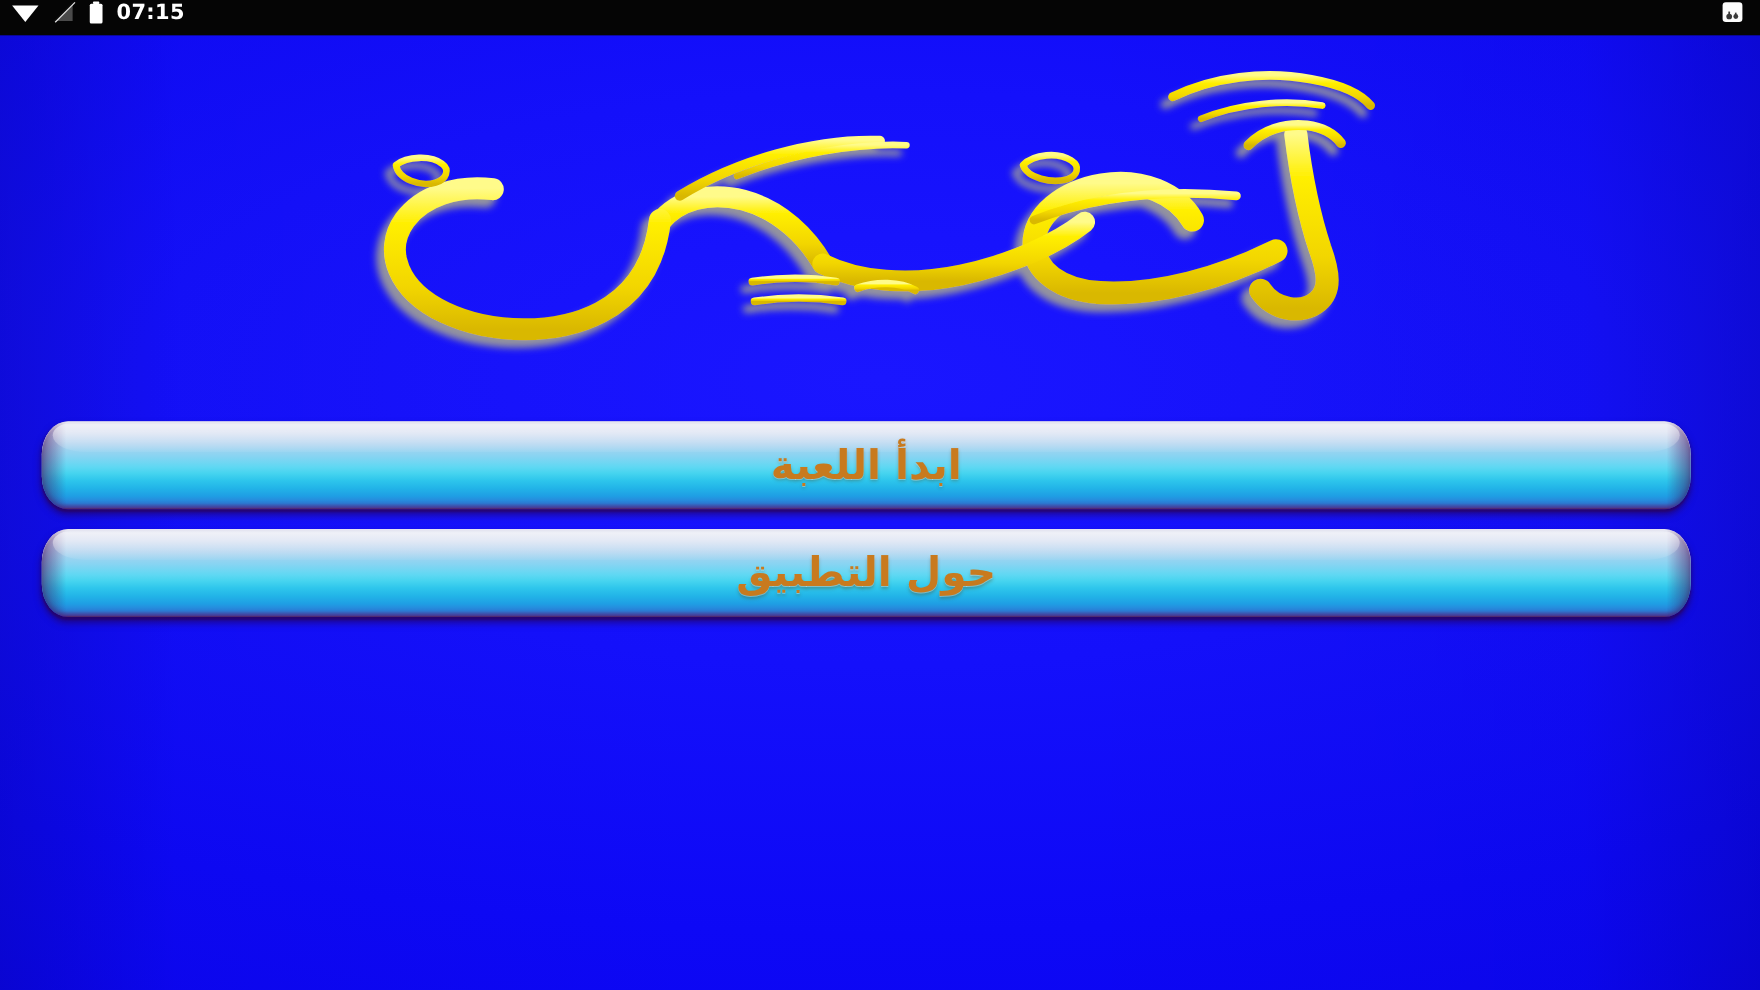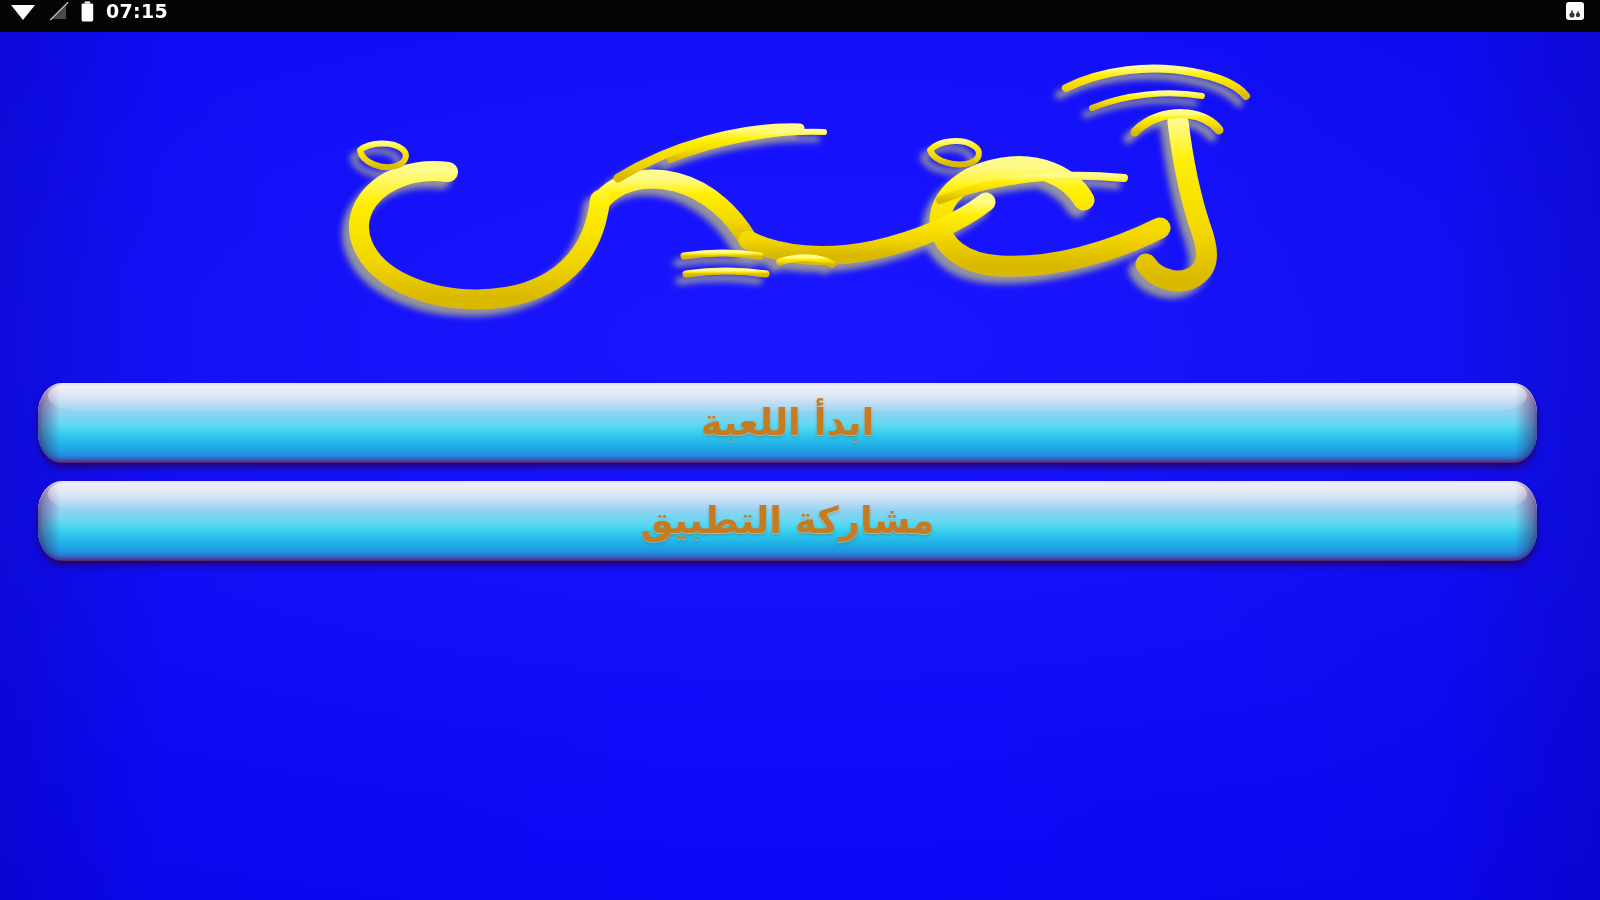--- a/index.html
+++ b/index.html
@@ -242,21 +242,21 @@
       </svg>
     </div>
 
     <div id="menu">
 
       <button class="menu-btn">
         <span class="label">ابدأ اللعبة</span>
       </button>
 
 
-
       <button class="menu-btn">
-        <span class="label">مشاركة التطبيق</span>
+        <span class="label">حول التطبيق</span>
       </button>
+
 
 
     </div>
   </div>
 </div>
 
 </body></html>

